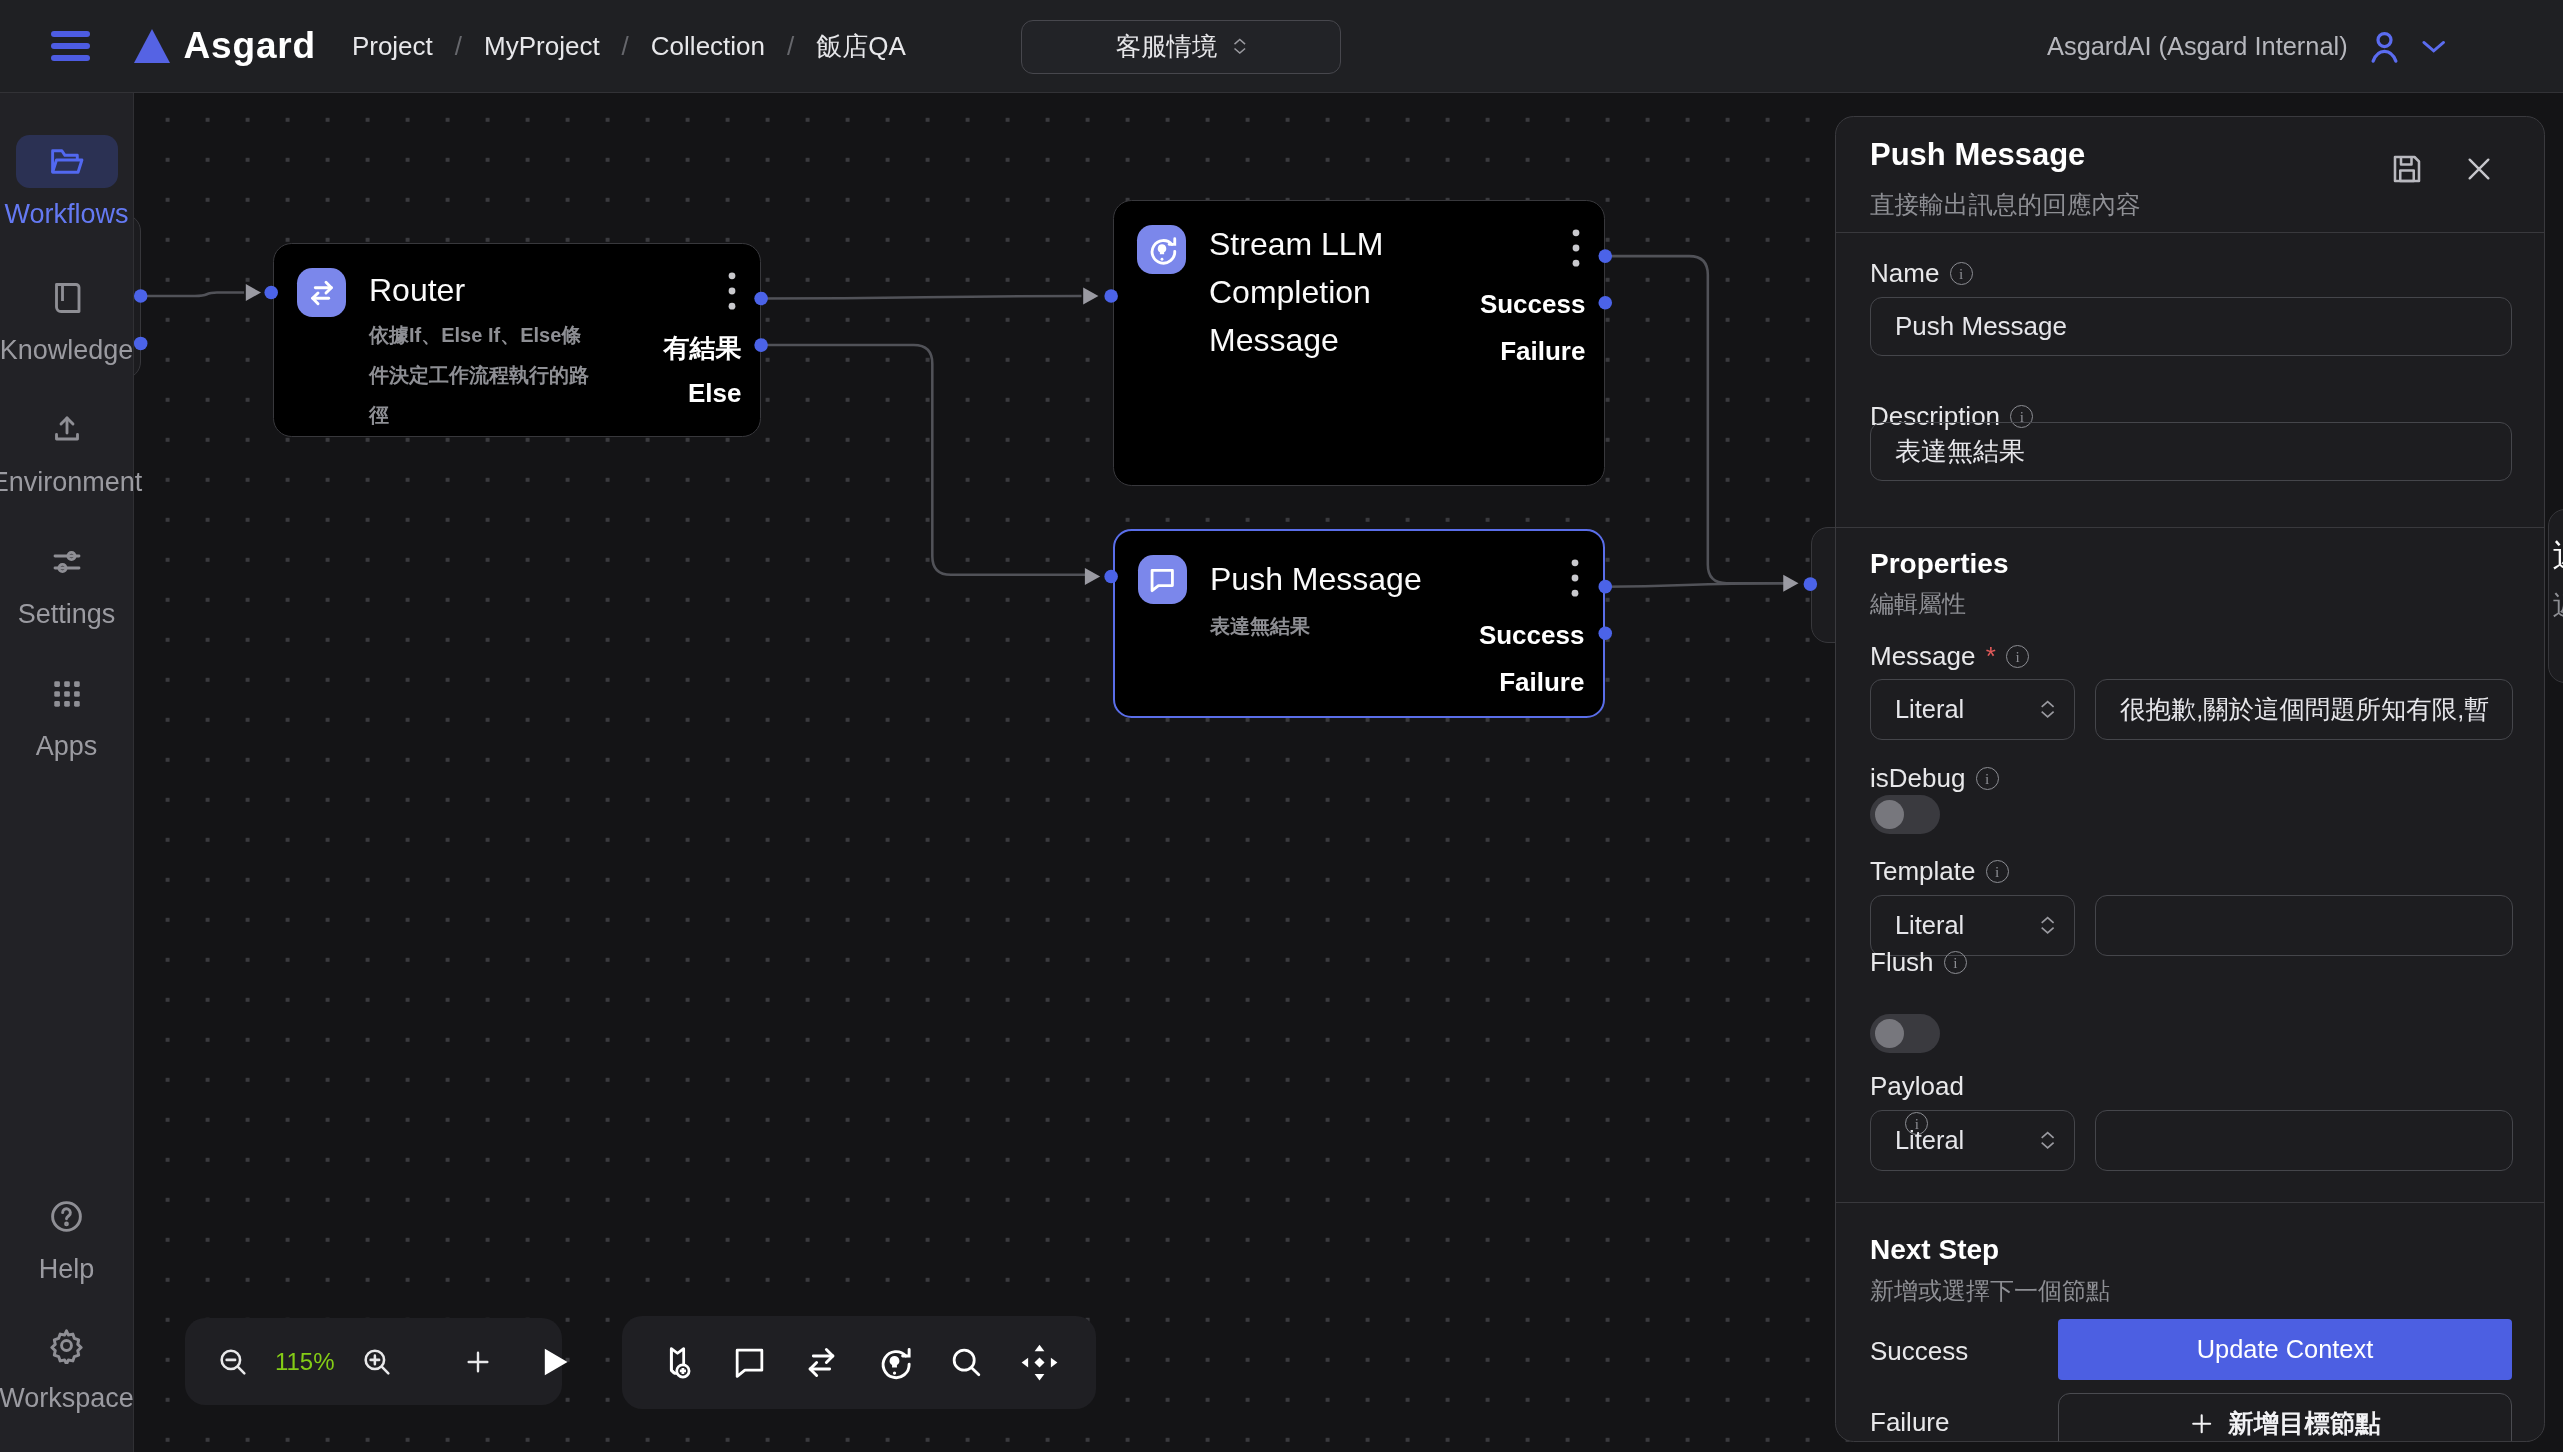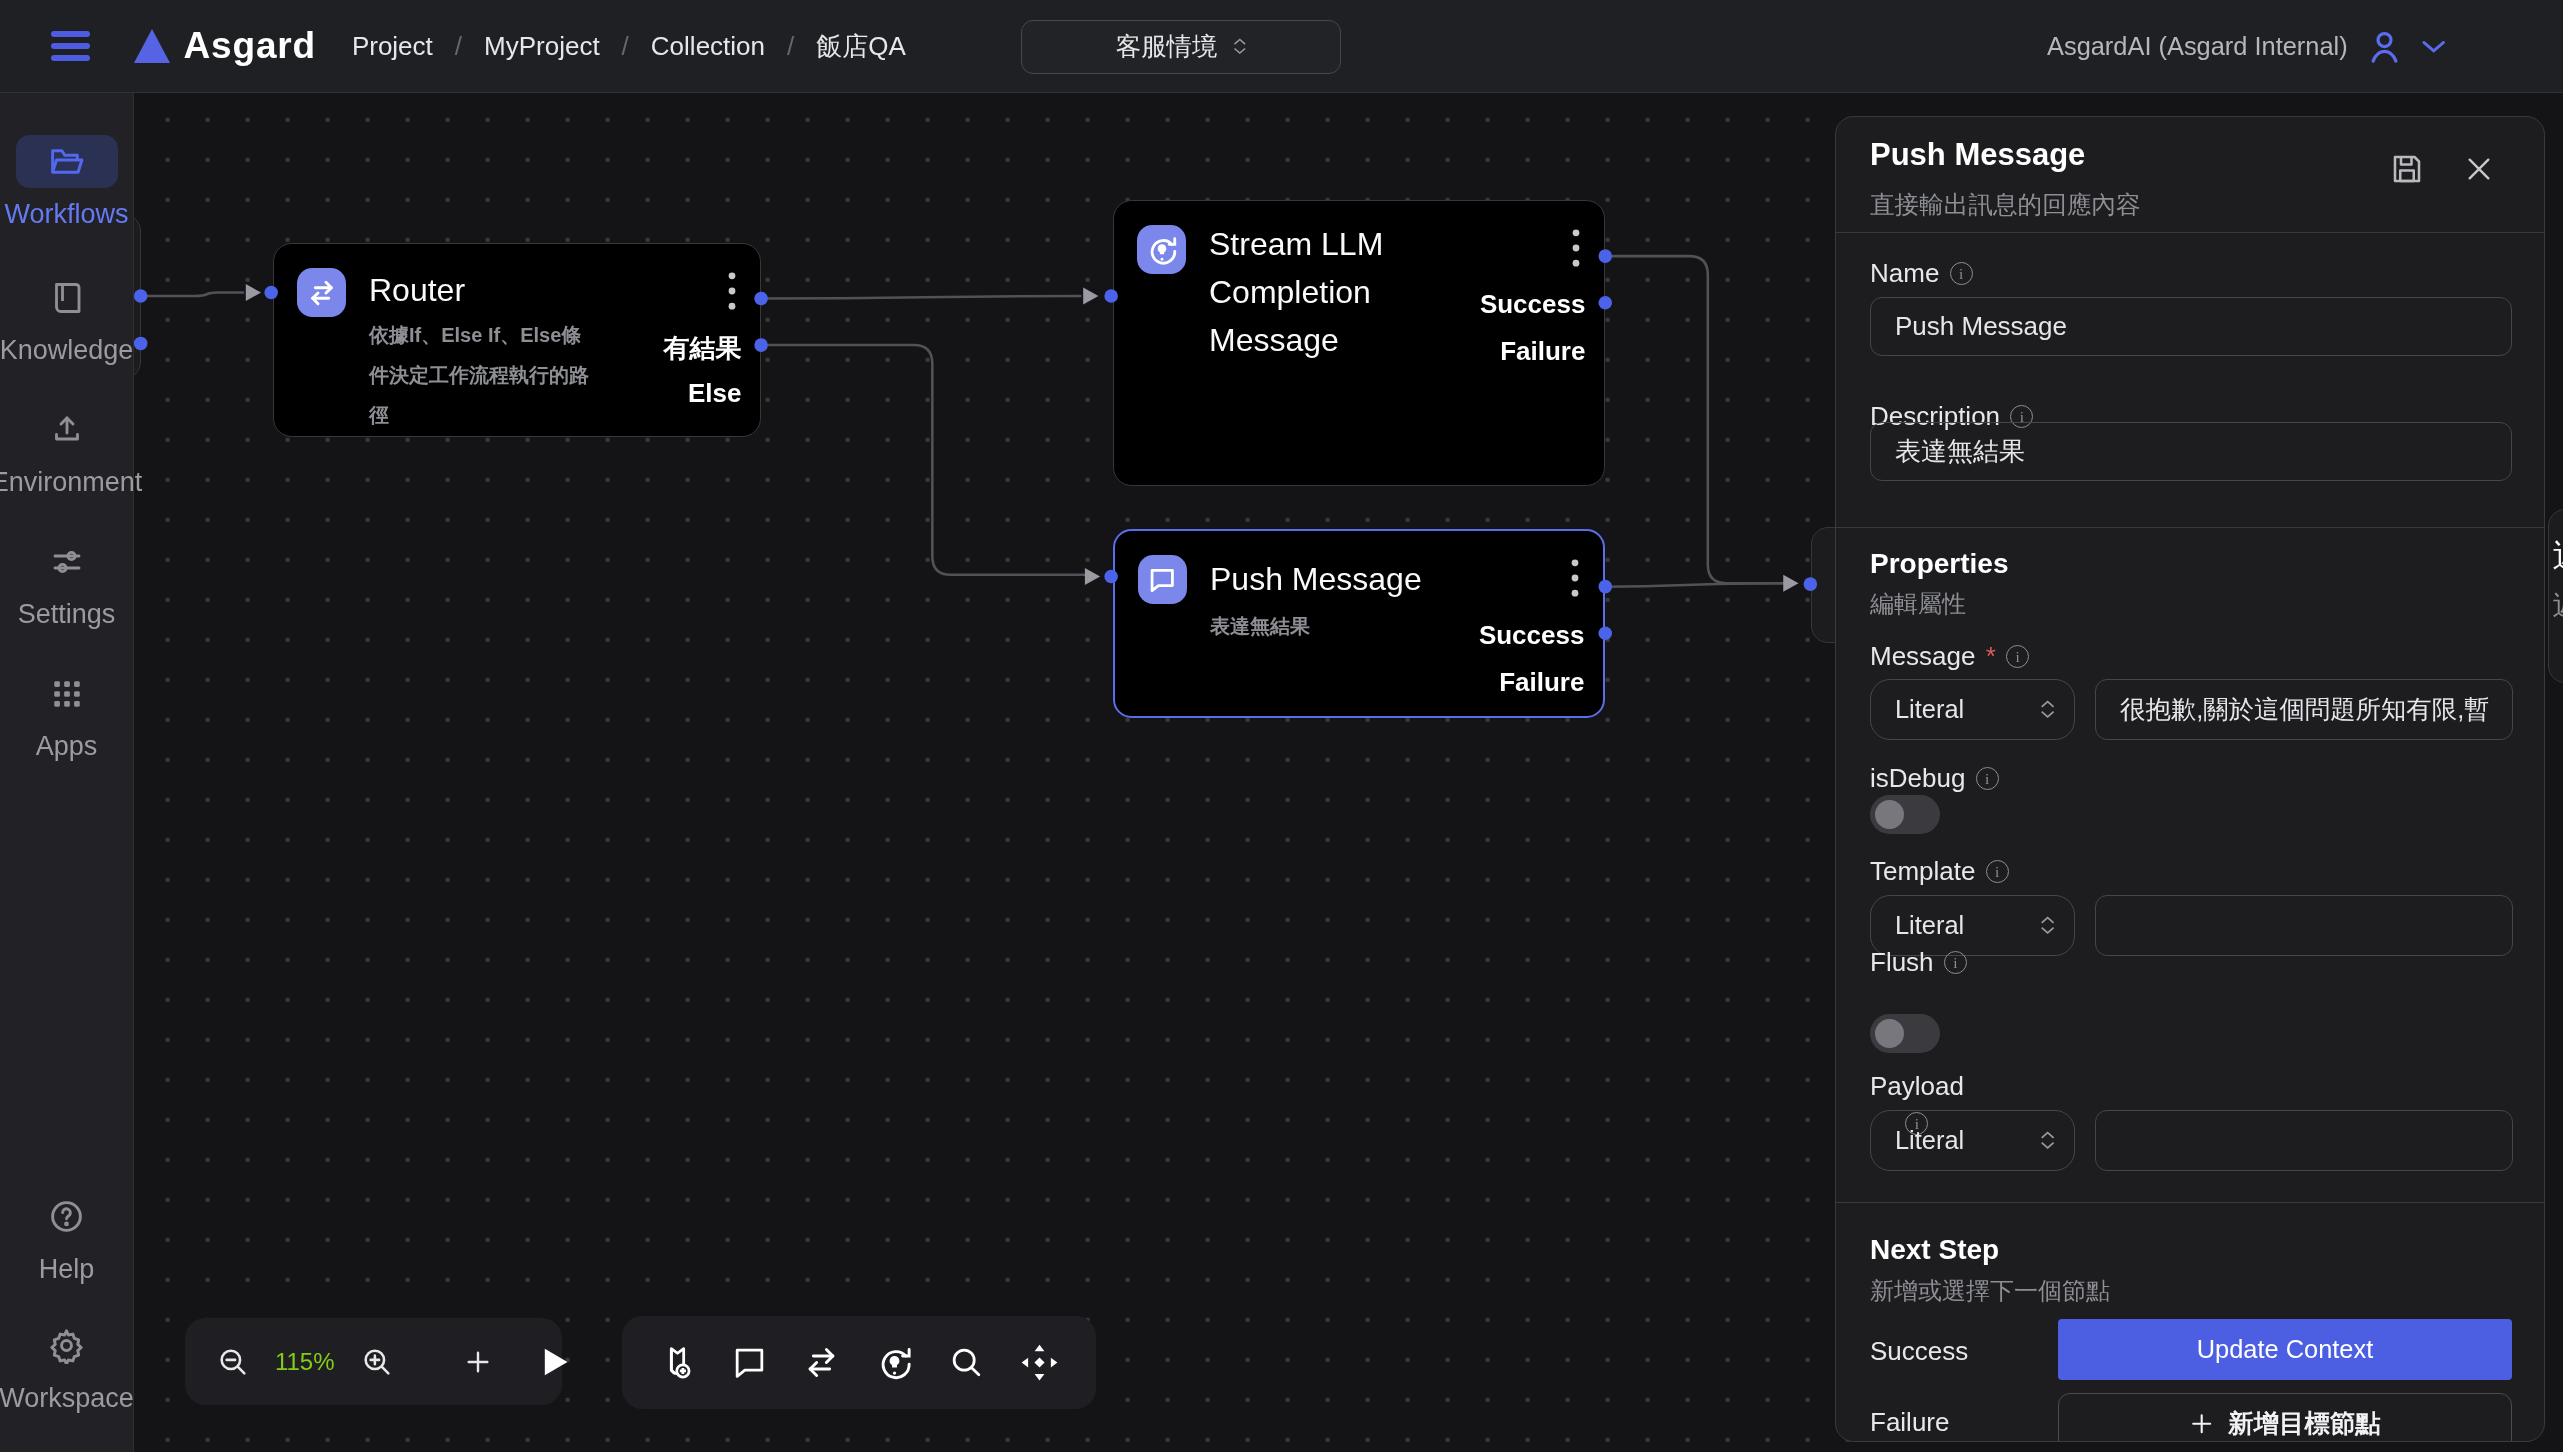--- a/index.html
+++ b/index.html
@@ -56,21 +56,21 @@
 
   
   .panel { position:absolute; left:1835px; top:116px; width:710px; height:1326px; background:#1d1d20; border:0.8px solid #3a3a3e; border-radius:18.6px; overflow:hidden; z-index:30; }
   .panel .p-title { position:absolute; left:34px; top:20.3px; color:#fff; font-size:31px; font-weight:bold; }
   .panel .p-sub { position:absolute; left:34px; top:71px; color:#8e8f94; font-size:24.6px; }
   .p-divider { position:absolute; left:0; width:710px; height:0.8px; background:#39393d; }
   .f-label { position:absolute; color:#e8e8ea; font-size:26px; display:flex; align-items:center; gap:10.2px; white-space:nowrap; }
   .req { color:#e05a5a; font-size:26px; }
   .info-icon { display:inline-flex; width:23px; height:23px; border:1.7px solid #8c8d93; border-radius:50%; color:#8c8d93; font-size:15.3px; align-items:center; justify-content:center; font-family:"Liberation Serif", serif; }
   .t-input { position:absolute; border:0.8px solid #45464b; border-radius:12px; background:transparent; color:#e6e6ea; font-size:26px; display:flex; align-items:center; padding:0 24px; white-space:nowrap; overflow:hidden; }
-  .t-select { position:absolute; border:0.8px solid #45464b; border-radius:20px; color:#e6e6ea; font-size:25.4px; display:flex; align-items:center; justify-content:space-between; padding:0 18.6px 0 24px; cursor:pointer; }
+  .t-select { position:absolute; border:0.8px solid #45464b; border-radius:12px; color:#e6e6ea; font-size:25.4px; display:flex; align-items:center; justify-content:space-between; padding:0 18.6px 0 24px; cursor:pointer; }
   .toggle { position:absolute; width:70px; height:39px; border-radius:19.5px; background:#3a3a3f; cursor:pointer; }
   .toggle .knob { position:absolute; left:5.1px; top:5.1px; width:29px; height:29px; border-radius:50%; background:#77777d; }
   .sec-title { position:absolute; left:34px; color:#fff; font-size:28px; font-weight:bold; }
   .sec-sub { position:absolute; left:34px; color:#8e8f94; font-size:24px; }
   .btn-primary { position:absolute; background:#4c5fe2; border-radius:4px; color:#fff; font-size:25.4px; display:flex; align-items:center; justify-content:center; cursor:pointer; }
   .btn-outline { position:absolute; border:0.8px solid #4a4b50; border-radius:12px; color:#f2f2f4; font-size:25.4px; font-weight:bold; display:flex; align-items:center; justify-content:center; gap:13.6px; cursor:pointer; }
   .icon-btn { position:absolute; cursor:pointer; display:flex; align-items:center; justify-content:center; }
 </style>
 </head>
 <body>

